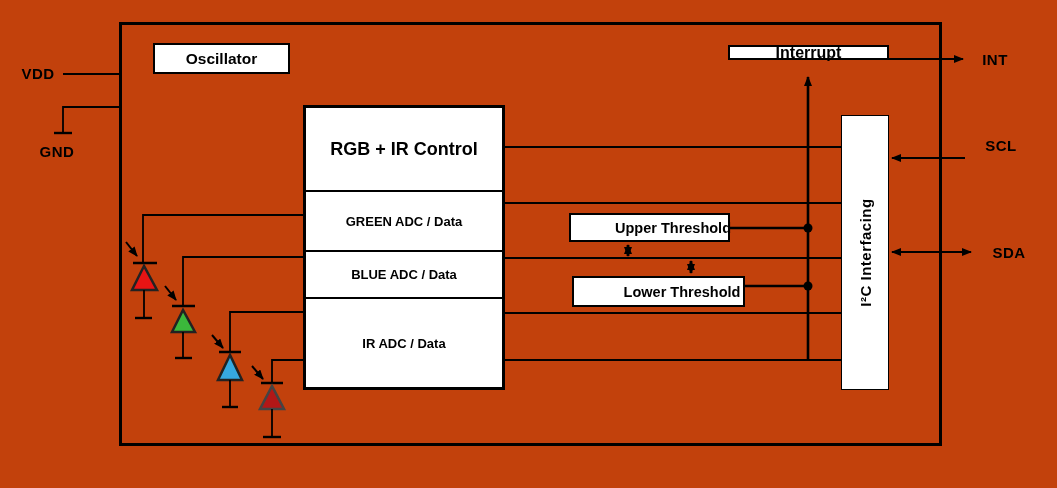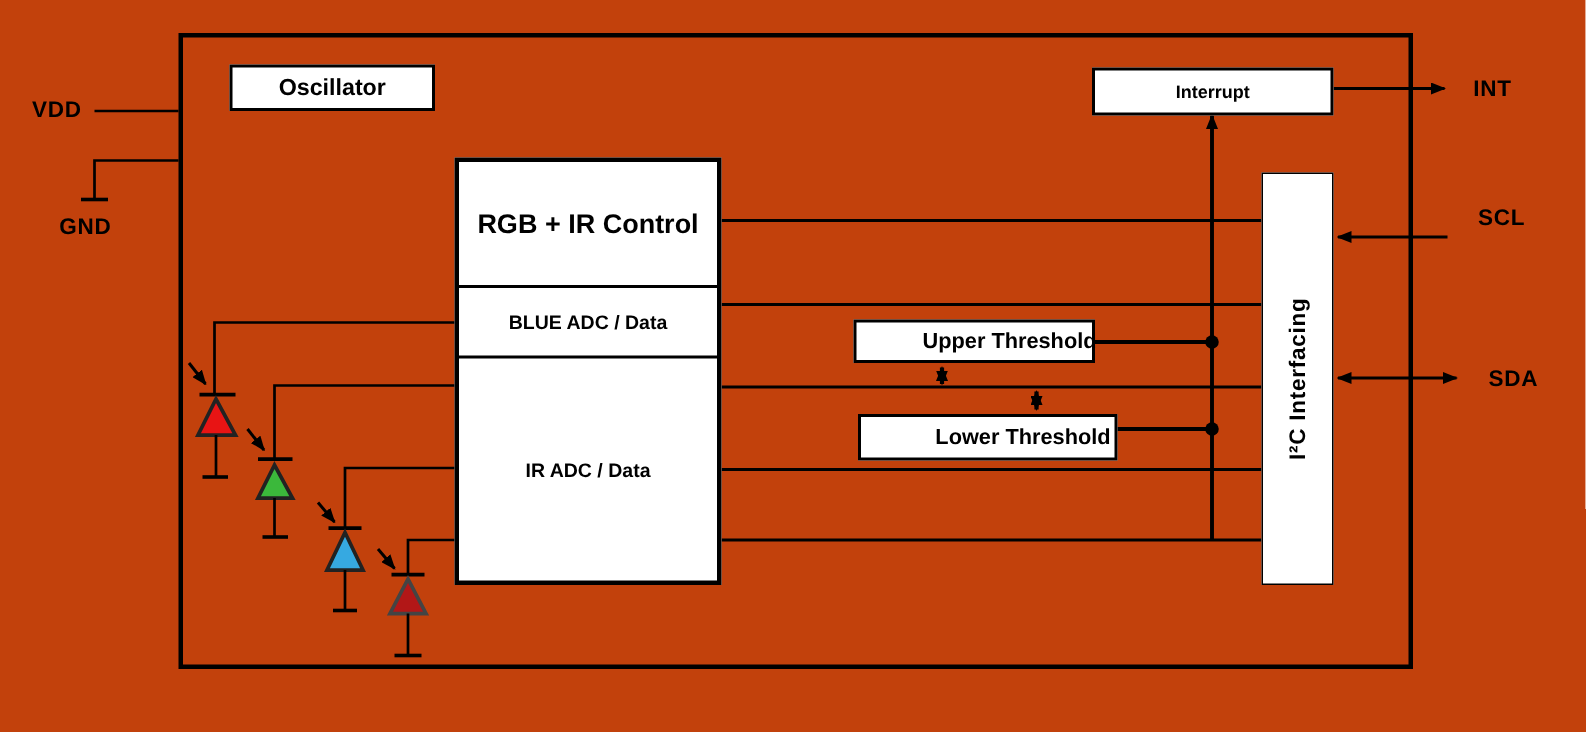--- a/index.html
+++ b/index.html
@@ -39,21 +39,21 @@
     left: 119px; top: 22px; width: 823px; height: 424px;
     border-width: 3px;
     background: transparent;
   }
   .oscillator {
     left: 153px; top: 43px; width: 137px; height: 31px;
     border-width: 2px;
     font-size: 15.5px;
   }
   .control {
-    left: 303px; top: 105px; width: 178px; height: 285px;
+    left: 303px; top: 105px; width: 202px; height: 285px;
     border-width: 3px;
     flex-direction: column;
     align-items: stretch;
     justify-content: center;
     padding: 0;
   }
   .control .row {
     display: flex;
     align-items: center;
     justify-content: center;
@@ -67,23 +67,23 @@
   .control .row.adc-blue  { height: 47px; }
   .control .row.adc-ir    { flex: 1; }
   .threshold {
     font-size: 14.5px;
     border-width: 2.5px;
     padding-left: 47px;
   }
   .upper-threshold { left: 569px; top: 213px; width: 161px; height: 29px; }
   .lower-threshold { left: 572px; top: 276px; width: 173px; height: 31px; }
   .interrupt {
-    left: 728px; top: 45px; width: 161px; height: 32px;
+    left: 728px; top: 45px; width: 161px; height: 15px;
     border-width: 2.5px;
-    font-size: 12px;
+    font-size: 16px;
   }
   .i2c {
     left: 841px; top: 115px; width: 48px; height: 275px;
     border-width: 1.5px;
   }
   .i2c .vert {
     transform: rotate(-90deg);
     white-space: nowrap;
     font-size: 15px;
     font-weight: bold;
@@ -191,20 +191,21 @@
   </svg>
 
   <div class="box chip"></div>
 
   <div class="box oscillator">
     <span>Oscillator</span>
   </div>
 
   <div class="box control">
     <div class="row title">RGB + IR Control</div>
+    <div class="row adc adc-green">GREEN ADC / Data</div>
     <div class="row adc adc-blue">BLUE ADC / Data</div>
     <div class="row adc adc-ir">IR ADC / Data</div>
   </div>
 
   <div class="box threshold upper-threshold">
     <span>Upper Threshold</span>
   </div>
   <div class="box threshold lower-threshold">
     <span>Lower Threshold</span>
   </div>

